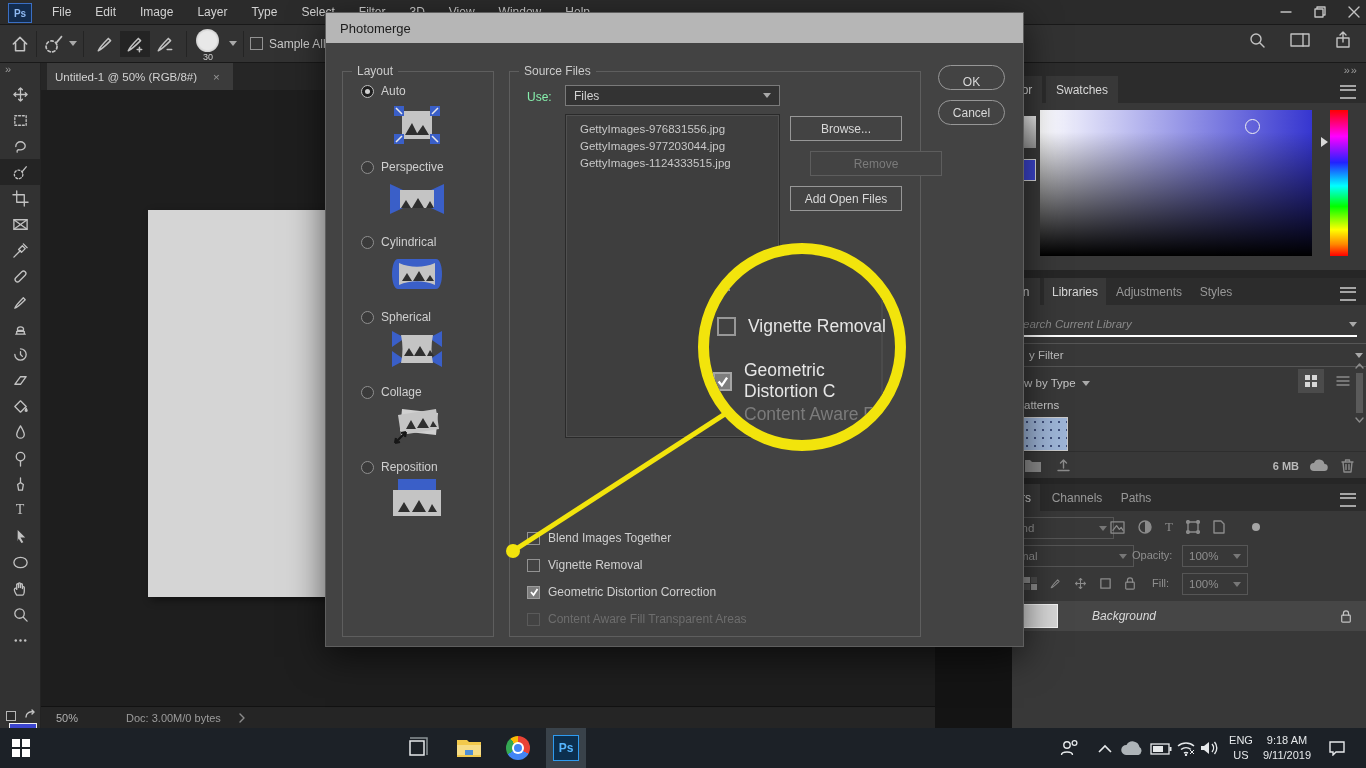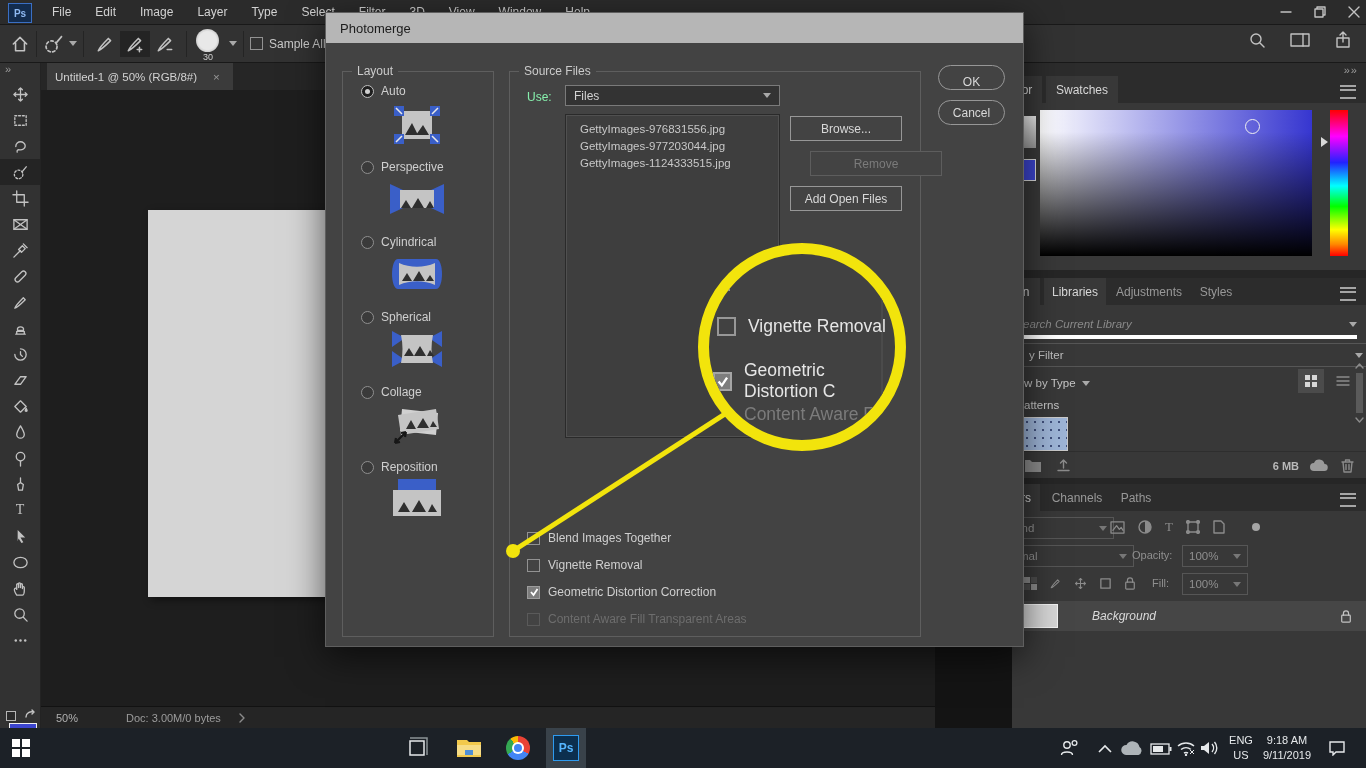--- a/index.html
+++ b/index.html
@@ -337,21 +337,21 @@
         </div>
       <div class="ptab inactive" style="left:98px;width:78px;">
           <span>Adjustments</span>
         </div>
       <div class="ptab inactive" style="left:180px;width:48px;">
           <span>Styles</span>
         </div>
       <div class="burger" style="right:10px;top:9px;"></div>
     </div>
     <div class="pbody" style="top:242px;height:173px;">
-      <div class="abs flex" style="left:11px;top:8px;width:334px;height:22px;border-bottom:4px solid #ffffff;">
+      <div class="abs flex" style="left:11px;top:8px;width:334px;height:22px;border-bottom:2px solid #ffffff;">
         <span style="font-style:italic;color:#8a8a8a;font-size:11.5px;">earch Current Library</span>
         <div class="tri" style="margin-left:auto;"></div>
       </div>
       <div class="fieldbox" style="left:10px;top:38px;width:334px;height:22px;">
         <span>y Filter</span>
         <div class="tri" style="margin-left:auto;"></div>
       </div>
       <div class="abs flex" style="left:12px;top:68px;height:20px;gap:6px;color:#c6c6c6;font-size:11.5px;">
         <span>w by Type</span>
         <div class="tri"></div>

